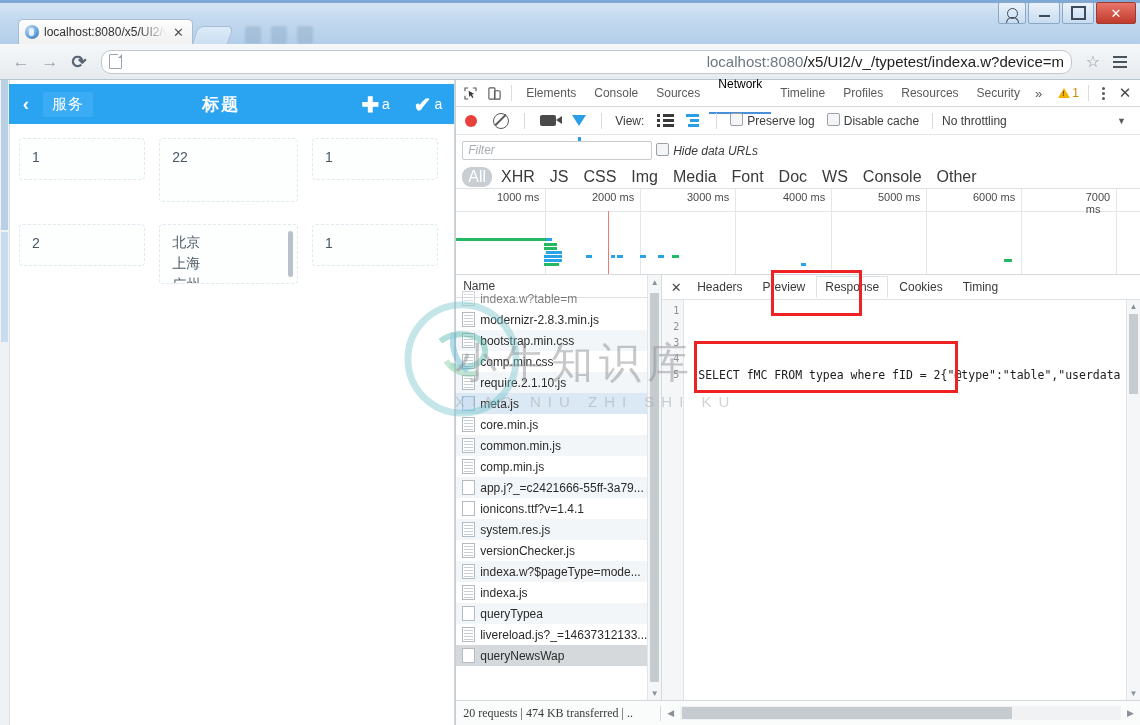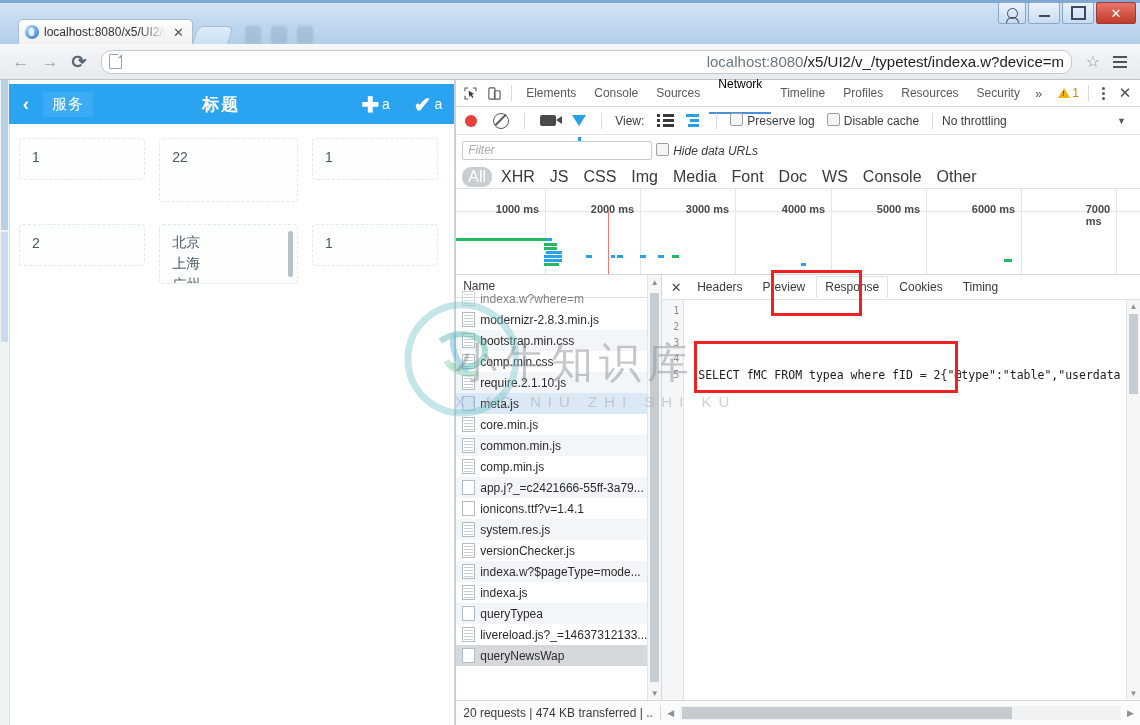--- a/index.html
+++ b/index.html
@@ -162,21 +162,21 @@
     width:190px;height:19px;border:1px solid #c7ccd1;border-radius:2px;background:#fff;
     font-size:12px;color:#a8adb2;display:flex;align-items:center;padding:0 5px;box-sizing:border-box;
   }
   .dtrow4{height:24px;display:flex;align-items:center;padding:0 6px;box-sizing:border-box;gap:3px;border-bottom:1px solid #dfe2e5;}
   .ftab{font-size:16px;color:#3a3a3a;padding:1px 6px;border-radius:9px;}
   .ftab.active{background:#c9ced3;color:#fff;}
 
   
   .timeline{height:85px;position:relative;border-bottom:1px solid #d6d9dc;background:#fff;overflow:hidden;}
   .tick{position:absolute;top:0;bottom:0;width:1px;background:#e4e7ea;}
-  .ticklbl{position:absolute;top:14px;font-size:11px;color:#4a4a4a;transform:translateX(-100%);padding-right:4px;font-weight:bold;}
+  .ticklbl{position:absolute;top:2px;font-size:11px;color:#4a4a4a;transform:translateX(-100%);padding-right:4px;}
   .tlsep{position:absolute;left:0;right:0;top:22px;height:1px;background:#e4e7ea;}
   .redline{position:absolute;top:22px;bottom:0;width:1px;background:#f07a72;}
   .bar{position:absolute;height:3px;}
 
   
   .split{flex:1 1 auto;display:flex;min-height:0;justify-content:space-between;}
   .names{width:205px;display:flex;flex-direction:column;border-right:1px solid #d6d9dc;min-height:0;position:relative;background:#fff;}
   .nhead{height:23px;border-bottom:1px solid #dfe2e5;font-size:12px;color:#3a3a3a;display:flex;align-items:center;padding:0 7px;box-sizing:border-box;}
   .nlist{flex:1 1 auto;overflow:hidden;position:relative;}
   .nitem{height:21px;display:flex;align-items:center;gap:5px;padding:0 6px;font-size:12px;color:#2a2a2a;box-sizing:border-box;white-space:nowrap;}
@@ -201,21 +201,21 @@
   .dtab{font-size:12px;color:#3a3a3a;padding:3px 8px;border:1px solid transparent;}
   .dtab.active{background:#fff;border-color:#dfe2e5;border-bottom-color:#fff;}
   .body{flex:1 1 auto;position:relative;overflow:hidden;display:flex;min-height:0;}
   .gutter{width:22px;background:#f4f6f7;border-right:1px solid #e2e5e8;font-family:"DejaVu Sans Mono",monospace;font-size:10px;color:#8a9098;text-align:right;padding:3px 4px 0 0;box-sizing:border-box;line-height:16px;}
   .code{flex:1 1 auto;font-family:"DejaVu Sans Mono",monospace;font-size:11.5px;color:#202020;padding:3px 0 0 6px;line-height:16px;white-space:pre;overflow:hidden;}
   .rsb{position:absolute;right:0;top:0;bottom:0;width:13px;background:#f4f6f7;border-left:1px solid #e2e5e8;}
   .rsb .thumb{position:absolute;left:2px;top:14px;width:9px;height:80px;background:#c6cbd0;}
   .rsb .ar{position:absolute;left:0;right:0;height:13px;display:flex;align-items:center;justify-content:center;color:#8a9098;font-size:8px;}
   .rsb .ar.up{top:0;} .rsb .ar.dn{bottom:0;}
 
-  .statusbar{height:24px;display:flex;align-items:center;border-top:1px solid #d6d9dc;background:#fafbfb;font-size:12px;color:#3a3a3a;}
+  .statusbar{height:24px;display:flex;align-items:center;border-top:1px solid #d6d9dc;background:#fafbfb;font-size:12px;color:#3a3a3a;font-family:Liberation Serif, serif;}
   .stleft{width:205px;padding:0 7px;box-sizing:border-box;border-right:1px solid #d6d9dc;white-space:nowrap;overflow:hidden;}
   .stright{flex:1 1 auto;display:flex;align-items:center;padding:0 6px;gap:6px;}
   .hsb{flex:1 1 auto;height:14px;background:#f0f2f3;position:relative;}
   .hsb .thumb{position:absolute;left:2px;top:1px;width:330px;height:12px;background:#c6cbd0;}
   .harrow{color:#8a9098;font-size:9px;}
 
   
   .redbox{position:absolute;border:3px solid #ee2222;pointer-events:none;z-index:40;}
 
   
@@ -445,21 +445,21 @@
           <div class="bar" style="left: 345px; top: 74px; width: 5px; background: rgb(41, 163, 232);"></div>
           <div class="bar" style="left: 548px; top: 70px; width: 8px; background: rgb(35, 184, 98);"></div>
         </div>
 
       <div class="split">
         <div class="names">
           <div class="nhead">Name</div>
           <div class="nlist" id="reqlist" style="margin-top: -10px;">
               <div class="nitem cut">
                 <span class="ficon lined"></span>
-                <span>indexa.w?where=m</span>
+                <span>indexa.w?table=m</span>
               </div>
               <div class="nitem">
                 <span class="ficon lined"></span>
                 <span>modernizr-2.8.3.min.js</span>
               </div>
               <div class="nitem alt">
                 <span class="ficon lined"></span>
                 <span>bootstrap.min.css</span>
               </div>
               <div class="nitem">

